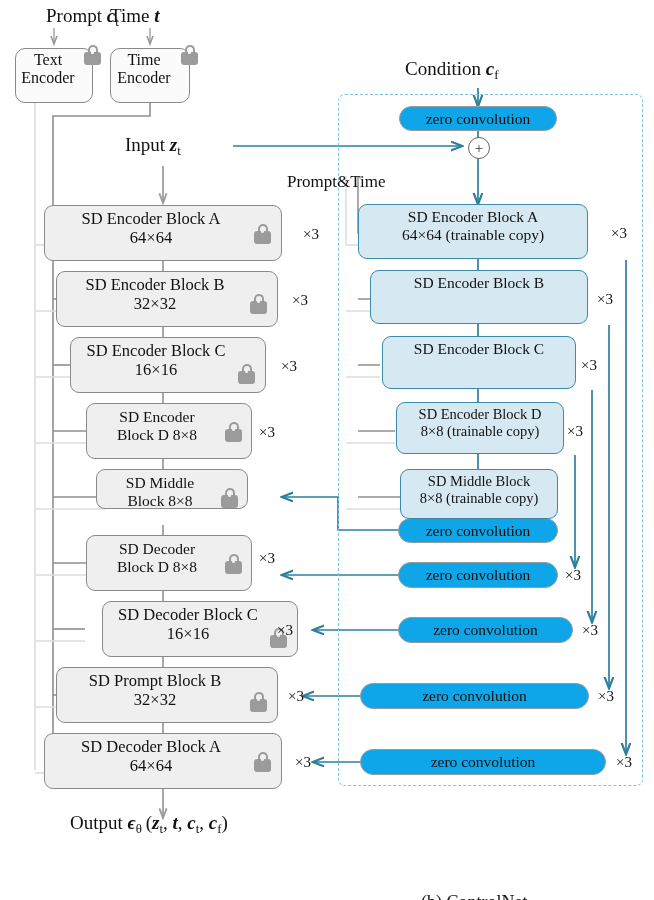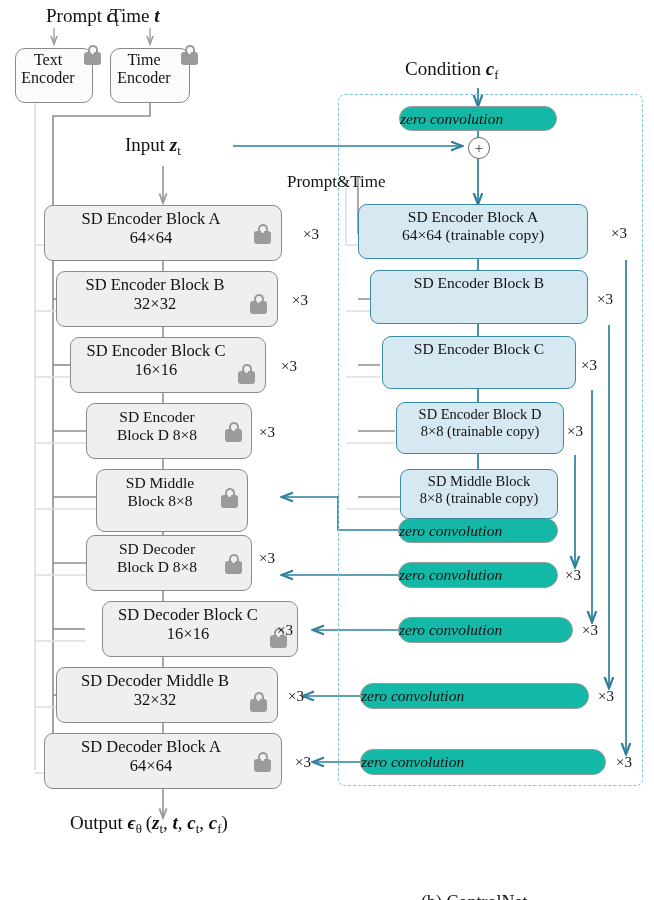--- a/index.html
+++ b/index.html
@@ -36,23 +36,23 @@
     font-size:15.5px;padding:3px 8px;z-index:3;
   }
 
   .enc{
     background:#fbfbfb;border:1.4px solid #8a8a8a;
     font-size:16px;padding:2px 18px 2px 6px;border-radius:10px;
   }
 
   .pill{
     position:absolute;box-sizing:border-box;
-    background:#14b8a6;border:1.3px solid #9a9a9a;border-radius:999px;
-    display:flex;align-items:center;
-    font-size:15.5px;z-index:2;font-style:italic;
+    background:#0ea5e9;border:1.3px solid #9a9a9a;border-radius:999px;
+    display:flex;align-items:center;justify-content:center;
+    font-size:15.5px;z-index:2;
   }
 
   
   .lock{position:absolute;width:17px;height:20px;}
   .lock .shk{
     position:absolute;left:3.5px;top:0;width:10px;height:9px;
     border:2.6px solid #9b9b9b;border-bottom:none;
     border-radius:5px 5px 0 0;box-sizing:border-box;
   }
   .lock .bdy{
@@ -253,21 +253,21 @@
   </div>
   <div class="blk sd small" style="left:86px;top:403px;width:166px;height:56px;">
     <span class="l1">SD Encoder</span>
     <span class="l2">Block D 8×8</span>
     <span class="lock" style="right:9px;top:18px;">
         <span class="shk"></span>
         <span class="bdy"></span>
         <span class="kh"></span>
       </span>
   </div>
-  <div class="blk sd small" style="left:96px;top:469px;width:152px;height:63px;">
+  <div class="blk sd small" style="left:96px;top:469px;width:152px;height:40px;">
     <span class="l1">SD Middle</span>
     <span class="l2">Block 8×8</span>
     <span class="lock" style="right:9px;top:18px;">
         <span class="shk"></span>
         <span class="bdy"></span>
         <span class="kh"></span>
       </span>
   </div>
   <div class="blk sd small" style="left:86px;top:535px;width:166px;height:56px;">
     <span class="l1">SD Decoder</span>
@@ -281,21 +281,21 @@
   <div class="blk sd" style="left:70px;top:601px;width:196px;height:56px;margin-left:32px;">
     <span class="l1">SD Decoder Block C</span>
     <span class="l2">16×16</span>
     <span class="lock" style="right:10px;top:26px;">
         <span class="shk"></span>
         <span class="bdy"></span>
         <span class="kh"></span>
       </span>
   </div>
   <div class="blk sd" style="left:56px;top:667px;width:222px;height:56px;">
-    <span class="l1">SD Decoder Middle B</span>
+    <span class="l1">SD Prompt Block B</span>
     <span class="l2">32×32</span>
     <span class="lock" style="right:10px;top:24px;">
         <span class="shk"></span>
         <span class="bdy"></span>
         <span class="kh"></span>
       </span>
   </div>
   <div class="blk sd" style="left:44px;top:733px;width:238px;height:56px;">
     <span class="l1">SD Decoder Block A</span>
     <span class="l2">64×64</span>

